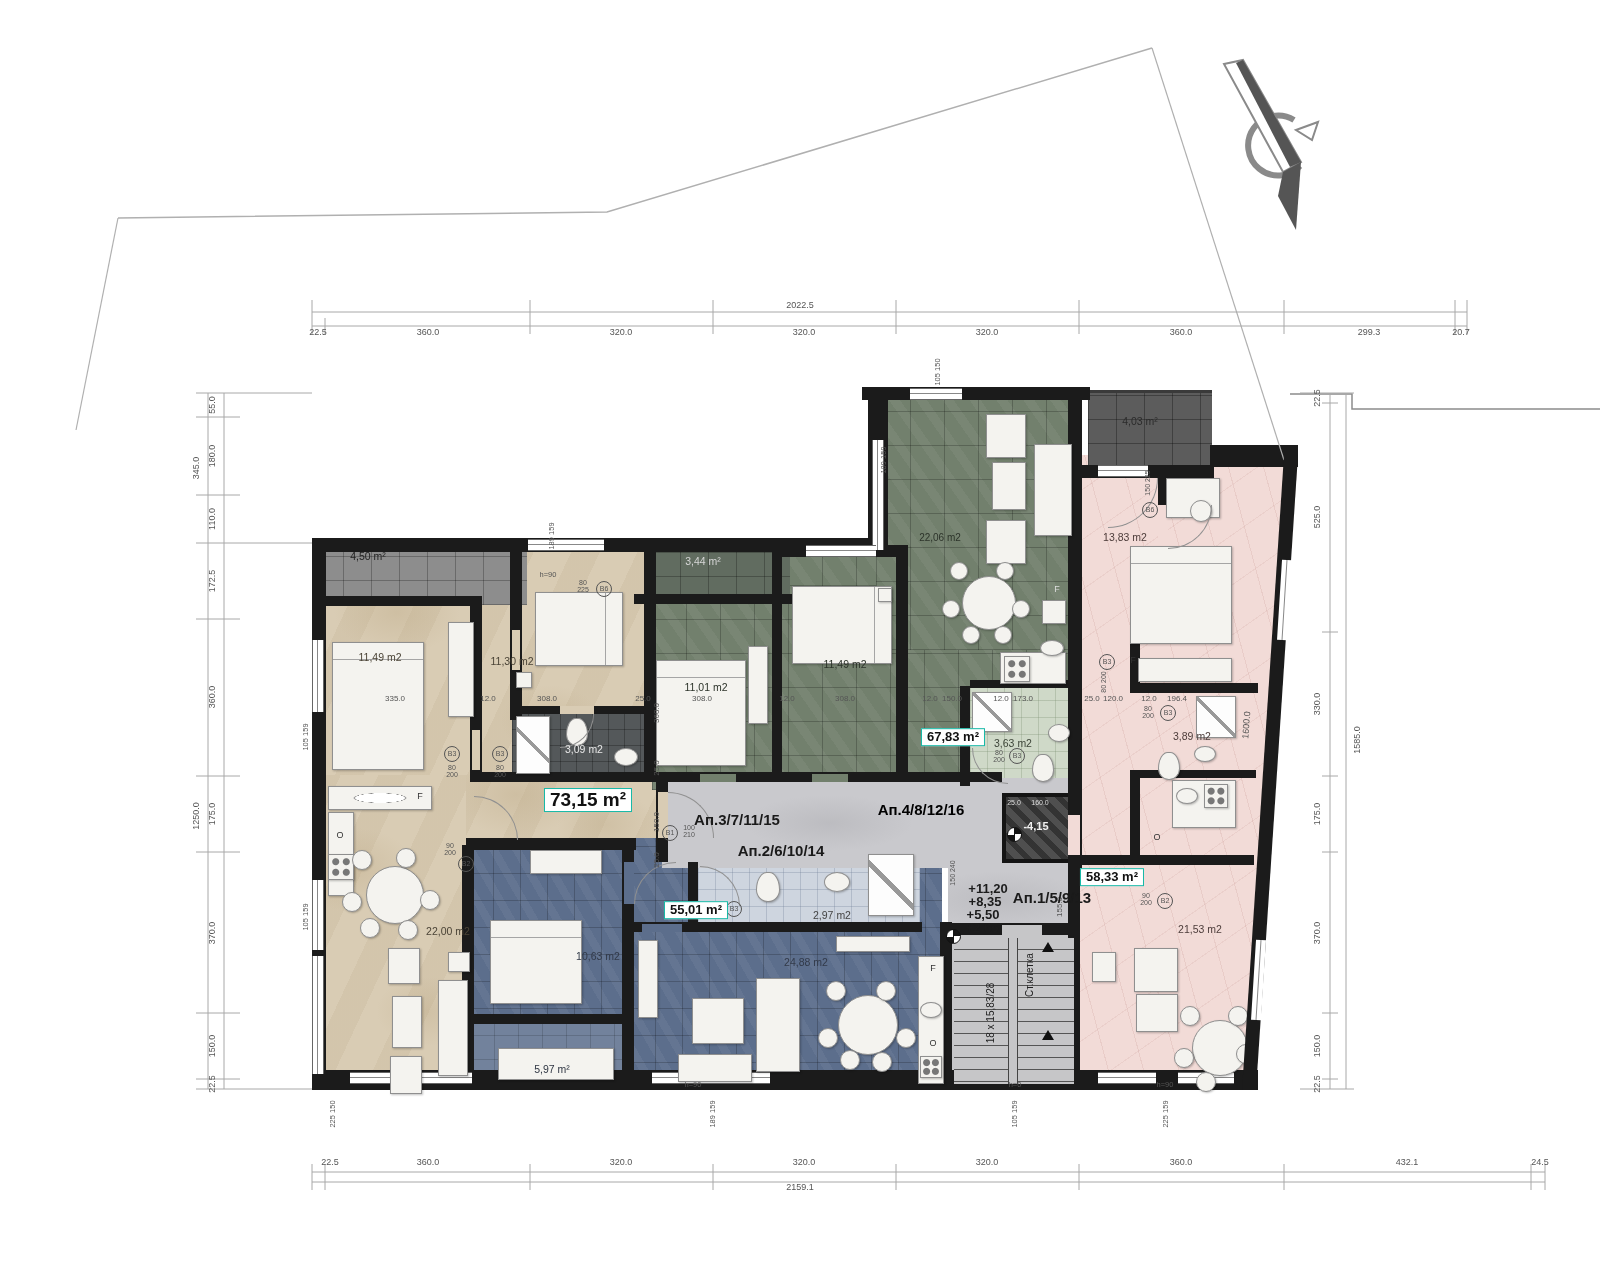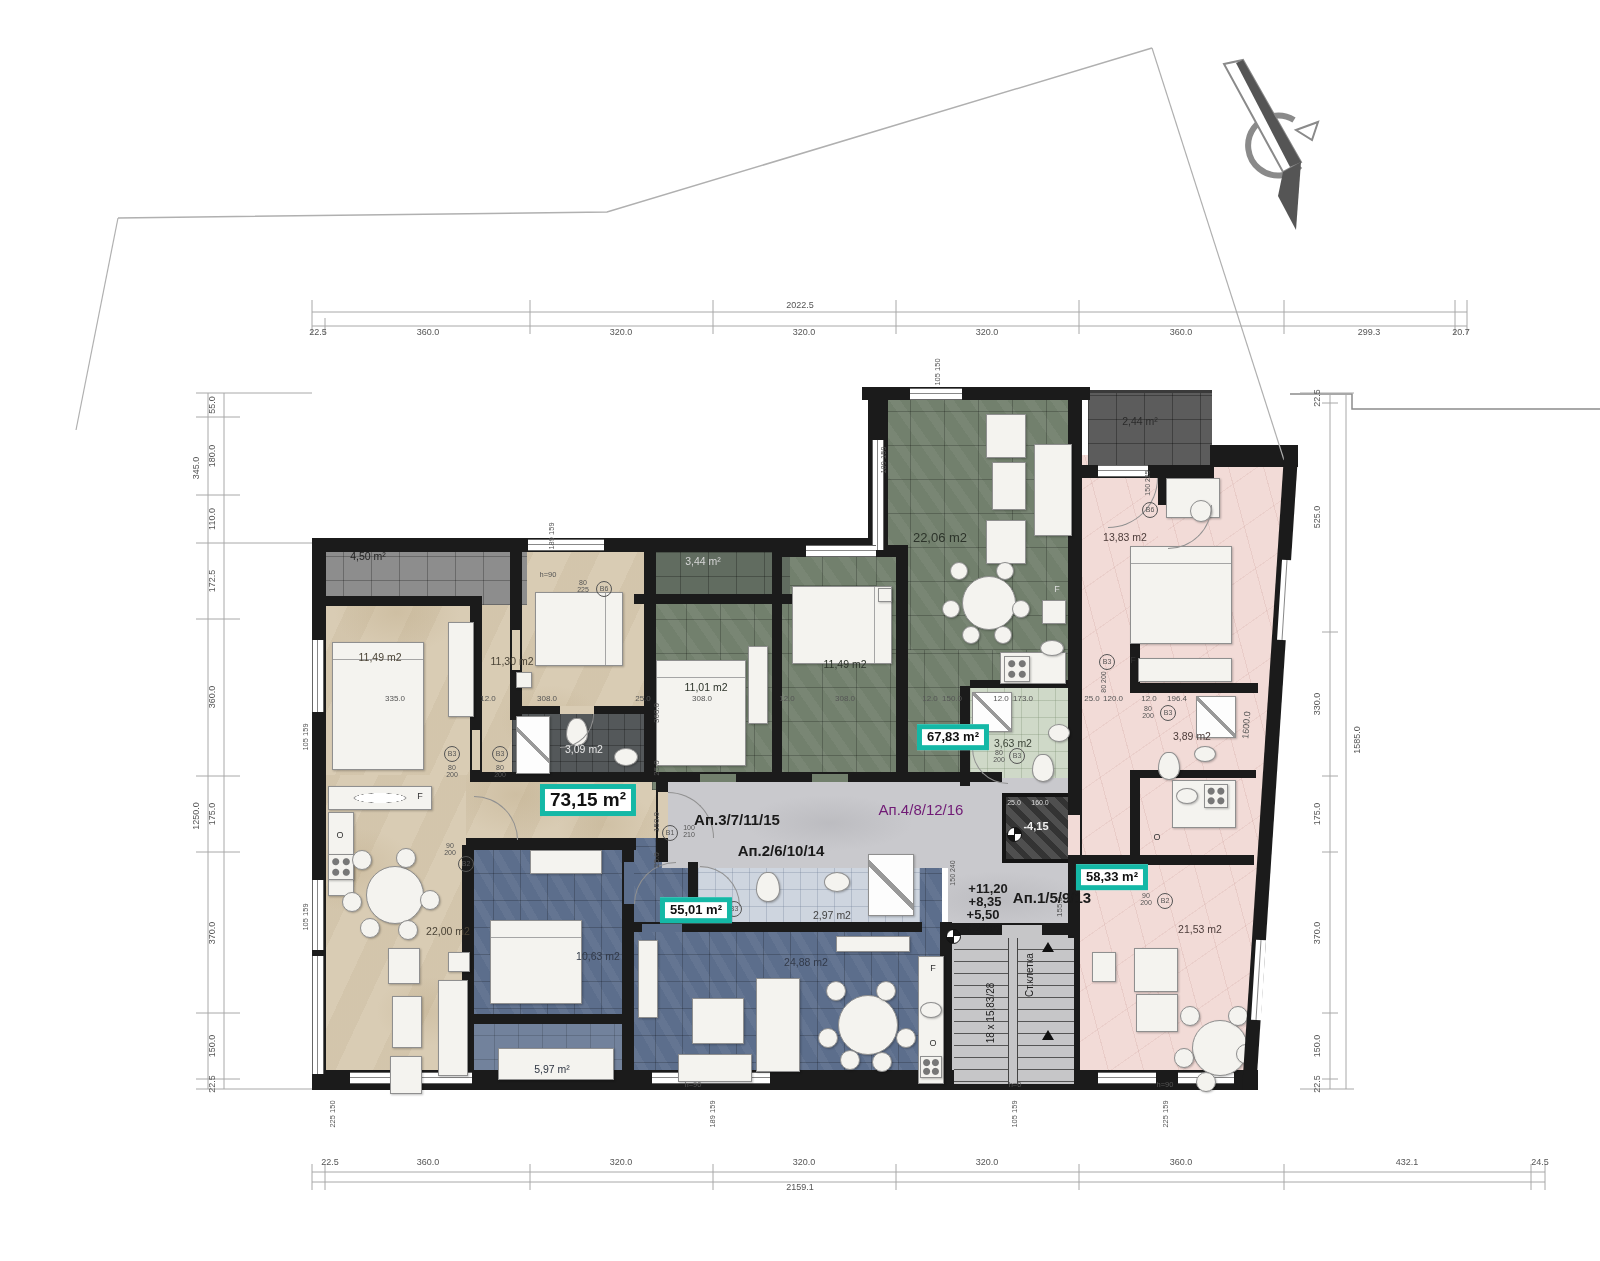--- a/index.html
+++ b/index.html
@@ -33,21 +33,21 @@
   .tex-bath-b{background:#ced5df;background-image:repeating-linear-gradient(0deg,rgba(110,125,150,.3) 0 1px,transparent 1px 17px),repeating-linear-gradient(90deg,rgba(110,125,150,.3) 0 1px,transparent 1px 17px);}
   .corr{background:#c9c9cd;background-image:radial-gradient(ellipse 120px 40px at 40% 50%,rgba(150,150,155,.25),transparent 70%);}
   .stairbg{background:#c6c6c8;}
   .shaft{background:#4f4f4f;background-image:repeating-linear-gradient(45deg,rgba(0,0,0,.35) 0 6px,transparent 6px 13px);border:4px solid #141414;box-sizing:border-box;}
   .steps{background:repeating-linear-gradient(to bottom,#c6c6c8 0 11px,#555 11px 12px);}
   .stringer{background:#c6c6c8;border-left:1px solid #444;border-right:1px solid #444;box-sizing:border-box;}
   .tri{width:0;height:0;border-left:6px solid transparent;border-right:6px solid transparent;border-bottom:10px solid #111;position:absolute;z-index:8;}
   .elevsym{position:absolute;width:13px;height:13px;border-radius:50%;border:1px solid #111;z-index:8;
            background:conic-gradient(#151515 0 90deg,#fff 90deg 180deg,#151515 180deg 270deg,#fff 270deg);}
   #labels .lbl{position:absolute;font-size:9px;color:#555;line-height:1.05;text-align:center;white-space:pre-line;z-index:30;}
-  #labels .chip{background:#fff;border:5px solid #14b8a6;padding:1px 5px;white-space:nowrap;color:#111;z-index:31;}
+  #labels .chip{background:#fff;border:1px solid #14b8a6;padding:1px 5px;white-space:nowrap;color:#111;z-index:31;}
   #labels .circ{border:1px solid #555;border-radius:50%;width:14px;height:14px;line-height:14px;font-size:7px;white-space:nowrap;overflow:hidden;}
   svg{position:absolute;left:0;top:0;z-index:8;pointer-events:none;}
   #labels{position:absolute;left:0;top:0;width:100%;height:100%;z-index:30;pointer-events:none;}
 </style>
 </head>
 <body>
 
 <div id="canvas">
 
   <div class="room tex-beige" style="left:312px;top:540px;width:340px;height:240px"></div>
@@ -415,37 +415,37 @@
       <span class="lbl" style="left: 953px; top: 873px; font-size: 7px; transform: translate(-50%, -50%) rotate(-90deg);">150  240</span>
       <span class="lbl" style="left: 988px; top: 889px; font-size: 13px; font-weight: 700; color: rgb(28, 28, 28); transform: translate(-50%, -50%);">+11,20</span>
       <span class="lbl" style="left: 985px; top: 902px; font-size: 13px; font-weight: 700; color: rgb(28, 28, 28); transform: translate(-50%, -50%);">+8,35</span>
       <span class="lbl" style="left: 983px; top: 915px; font-size: 13px; font-weight: 700; color: rgb(28, 28, 28); transform: translate(-50%, -50%);">+5,50</span>
       <span class="lbl" style="left: 982px; top: 928px; font-size: 13px; font-weight: 700; color: rgb(28, 28, 28); transform: translate(-50%, -50%);">+2,65</span>
       <span class="lbl" style="left: 1036px; top: 827px; font-size: 11px; font-weight: 700; color: rgb(240, 240, 240); transform: translate(-50%, -50%);">-4,15</span>
       <span class="lbl" style="left: 1014px; top: 803px; font-size: 7px; color: rgb(221, 221, 221); transform: translate(-50%, -50%);">25.0</span>
       <span class="lbl" style="left: 1040px; top: 803px; font-size: 7px; color: rgb(221, 221, 221); transform: translate(-50%, -50%);">160.0</span>
       <span class="lbl" style="left: 737px; top: 820px; font-size: 15px; font-weight: 700; color: rgb(26, 26, 26); transform: translate(-50%, -50%);">Ап.3/7/11/15</span>
       <span class="lbl" style="left: 781px; top: 851px; font-size: 15px; font-weight: 700; color: rgb(26, 26, 26); transform: translate(-50%, -50%);">Ап.2/6/10/14</span>
-      <span class="lbl" style="left: 921px; top: 810px; font-size: 15px; font-weight: 400; color: #701a75; transform: translate(-50%, -50%);">Ап.4/8/12/16</span>
+      <span class="lbl" style="left: 921px; top: 810px; font-size: 15px; font-weight: 700; color: #000000; transform: translate(-50%, -50%);">Ап.4/8/12/16</span>
       <span class="lbl" style="left: 1052px; top: 898px; font-size: 15px; font-weight: 700; color: rgb(26, 26, 26); transform: translate(-50%, -50%);">Ап.1/5/9/13</span>
       <span class="lbl chip" style="left: 588px; top: 800px; font-size: 19px; font-weight: 700; transform: translate(-50%, -50%);">73,15 m²</span>
       <span class="lbl chip" style="left: 696px; top: 910px; font-size: 13px; font-weight: 700; transform: translate(-50%, -50%);">55,01 m²</span>
       <span class="lbl chip" style="left: 953px; top: 737px; font-size: 13px; font-weight: 700; transform: translate(-50%, -50%);">67,83 m²</span>
       <span class="lbl chip" style="left: 1112px; top: 877px; font-size: 13px; font-weight: 700; transform: translate(-50%, -50%);">58,33 m²</span>
       <span class="lbl" style="left: 368px; top: 557px; font-size: 10.5px; color: rgb(34, 34, 34); transform: translate(-50%, -50%);">4,50 m²</span>
       <span class="lbl" style="left: 380px; top: 658px; font-size: 10.5px; color: rgb(74, 67, 54); transform: translate(-50%, -50%);">11,49 m2</span>
       <span class="lbl" style="left: 512px; top: 662px; font-size: 10.5px; color: rgb(74, 67, 54); transform: translate(-50%, -50%);">11,30 m2</span>
       <span class="lbl" style="left: 584px; top: 750px; font-size: 10.5px; color: rgb(232, 232, 232); transform: translate(-50%, -50%);">3,09 m2</span>
       <span class="lbl" style="left: 448px; top: 932px; font-size: 10.5px; color: rgb(74, 67, 54); transform: translate(-50%, -50%);">22,00 m2</span>
       <span class="lbl" style="left: 703px; top: 562px; font-size: 10.5px; color: rgb(214, 214, 214); transform: translate(-50%, -50%);">3,44 m²</span>
       <span class="lbl" style="left: 706px; top: 688px; font-size: 10.5px; color: rgb(44, 51, 42); transform: translate(-50%, -50%);">11,01 m2</span>
       <span class="lbl" style="left: 845px; top: 665px; font-size: 10.5px; color: rgb(44, 51, 42); transform: translate(-50%, -50%);">11,49 m2</span>
-      <span class="lbl" style="left: 940px; top: 538px; font-size: 13px; color: rgb(44, 51, 42); transform: translate(-50%, -50%);">22,06 m2</span>
+      <span class="lbl" style="left: 940px; top: 538px; font-size: 10px; color: rgb(44, 51, 42); transform: translate(-50%, -50%);">22,06 m2</span>
       <span class="lbl" style="left: 1013px; top: 744px; font-size: 10.5px; color: rgb(60, 68, 56); transform: translate(-50%, -50%);">3,63 m2</span>
-      <span class="lbl" style="left: 1140px; top: 422px; font-size: 10.5px; color: rgb(43, 43, 43); transform: translate(-50%, -50%);">2,44 m²</span>
+      <span class="lbl" style="left: 1140px; top: 422px; font-size: 10.5px; color: rgb(43, 43, 43); transform: translate(-50%, -50%);">4,03 m²</span>
       <span class="lbl" style="left: 1125px; top: 538px; font-size: 10.5px; color: rgb(76, 60, 58); transform: translate(-50%, -50%);">13,83 m2</span>
       <span class="lbl" style="left: 1192px; top: 737px; font-size: 10.5px; color: rgb(76, 60, 58); transform: translate(-50%, -50%);">3,89 m2</span>
       <span class="lbl" style="left: 578px; top: 957px; font-size: 10.5px; color: rgb(50, 58, 73); transform: translate(-50%, -50%); margin-left: 20px;">10,63 m2</span>
       <span class="lbl" style="left: 806px; top: 963px; font-size: 10.5px; color: rgb(50, 58, 73); transform: translate(-50%, -50%);">24,88 m2</span>
       <span class="lbl" style="left: 552px; top: 1070px; font-size: 10.5px; color: rgb(46, 53, 66); transform: translate(-50%, -50%);">5,97 m²</span>
       <span class="lbl" style="left: 1200px; top: 930px; font-size: 10.5px; color: rgb(76, 60, 58); transform: translate(-50%, -50%);">21,53 m2</span>
       <span class="lbl" style="left: 832px; top: 916px; font-size: 10.5px; color: rgb(68, 68, 68); transform: translate(-50%, -50%);">2,97 m2</span>
       <span class="lbl" style="left: 420px; top: 797px; font-size: 9px; color: rgb(51, 51, 51); transform: translate(-50%, -50%);">F</span>
       <span class="lbl" style="left: 340px; top: 836px; font-size: 9px; color: rgb(51, 51, 51); transform: translate(-50%, -50%);">O</span>
       <span class="lbl" style="left: 1057px; top: 590px; font-size: 9px; color: rgb(221, 221, 221); transform: translate(-50%, -50%);">F</span>

